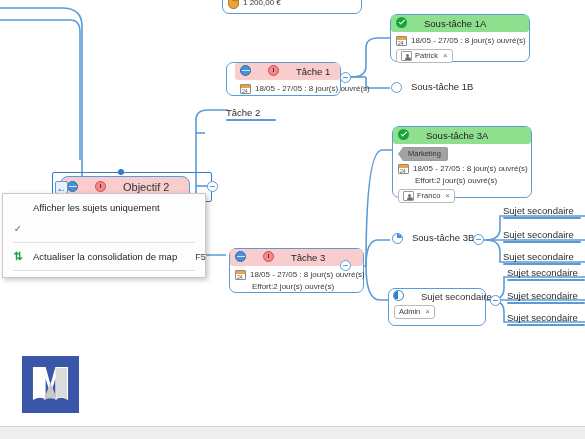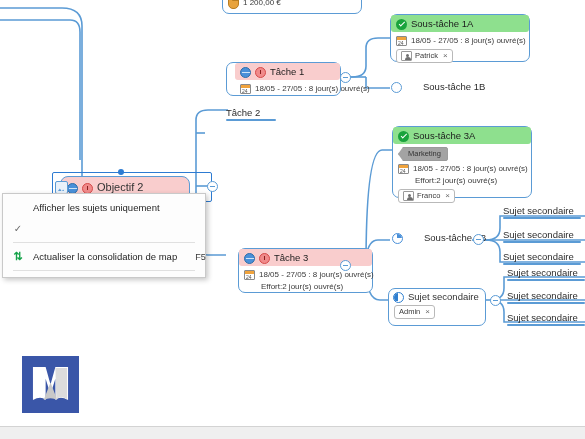--- a/index.html
+++ b/index.html
@@ -14,35 +14,35 @@
   svg.links{position:absolute;left:0;top:0;width:585px;height:439px;pointer-events:none;}
 
   
   .node{position:absolute;}
   .card{
     background:#ffffff;border:1.3px solid #5b9bd5;border-radius:7px;
     box-sizing:border-box;
   }
   .hdr{
     font-size:9.5px;padding:2px 6px 2px 5px;white-space:nowrap;
-    display:flex;align-items:flex-end;gap:4px;line-height:13px;
+    display:flex;align-items:flex-start;gap:17px;line-height:13px;
   }
   .hdr-green{background:#8ee08e;border-radius:3px;color:#1c1c1c;}
   .hdr-pink{background:#f9cdcd;border-radius:3px;color:#1c1c1c;}
   .body{padding:3px 5px 4px 5px;}
   .row{display:flex;align-items:center;gap:4px;white-space:nowrap;line-height:12px;font-size:8px;color:#3a3a3a;}
   .row.indent{padding-left:17px;}
 
   
   .topic{
     position:absolute;white-space:nowrap;font-size:9.5px;color:#2b2b2b;
     padding-bottom:2px;line-height:12px;
   }
   .topic .ul{position:absolute;left:0;right:0;bottom:0;height:1.6px;background:#5b9bd5;border-radius:1px;}
-  .topic.with-icon{display:flex;align-items:center;gap:21px;}
+  .topic.with-icon{display:flex;align-items:center;gap:9px;}
 
   
   .ico{display:inline-block;flex:0 0 auto;position:relative;}
   .ico-check{width:11px;height:11px;border-radius:50%;background:#19a33c;}
   .ico-check:after{content:"";position:absolute;left:2.6px;top:2.8px;width:4.6px;height:2.2px;
      border-left:1.6px solid #fff;border-bottom:1.6px solid #fff;transform:rotate(-45deg);}
   .ico-empty{width:11px;height:11px;border-radius:50%;border:1.5px solid #5b9bd5;box-sizing:border-box;background:#fff;}
   .ico-q25{width:11px;height:11px;border-radius:50%;border:1.5px solid #4a90d9;box-sizing:border-box;background:#fff;overflow:hidden;}
   .ico-q25:after{content:"";position:absolute;left:3.5px;top:0px;width:5.5px;height:4.4px;background:#4a90d9;}
   .ico-half{width:11px;height:11px;border-radius:50%;border:1.5px solid #2f7fd0;box-sizing:border-box;background:#fff;overflow:hidden;}
@@ -168,21 +168,21 @@
       </div>
     </div>
   </div>
   <div class="collapse" style="left:340px;top:72px;"></div>
 
   <div class="topic" style="left:226px;top:107px;width:50px;">
     <span>Tâche 2</span>
     <span class="ul"></span>
   </div>
 
-  <div class="node card" style="left:238px;top:248px;width:135px;height:45px;">
+  <div class="node card" style="left:229px;top:248px;width:135px;height:45px;">
     <div class="hdr hdr-pink">
       <span class="ico ico-globe"></span>
       <span class="ico ico-alarm"></span>
       <span>Tâche 3</span>
     </div>
     <div class="body">
       <div class="row">
         <span class="ico ico-cal"></span>
         <span>18/05 - 27/05 : 8 jour(s) ouvré(s)</span>
       </div>

